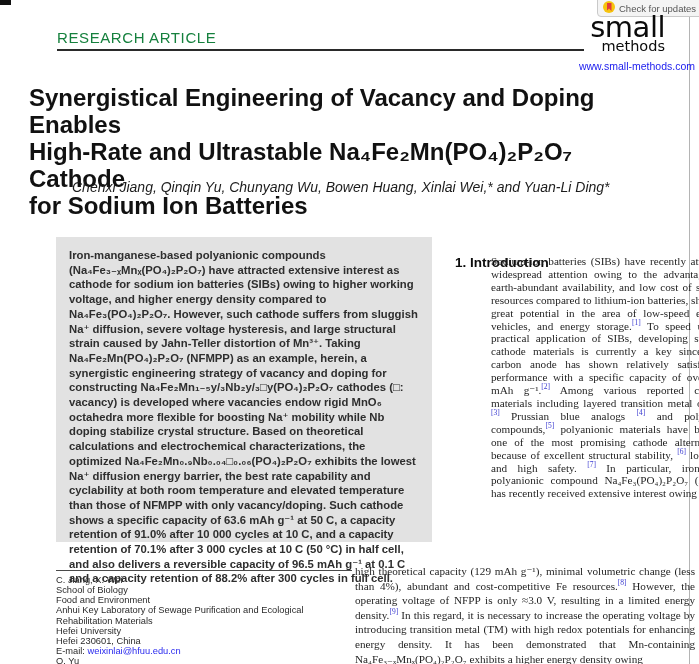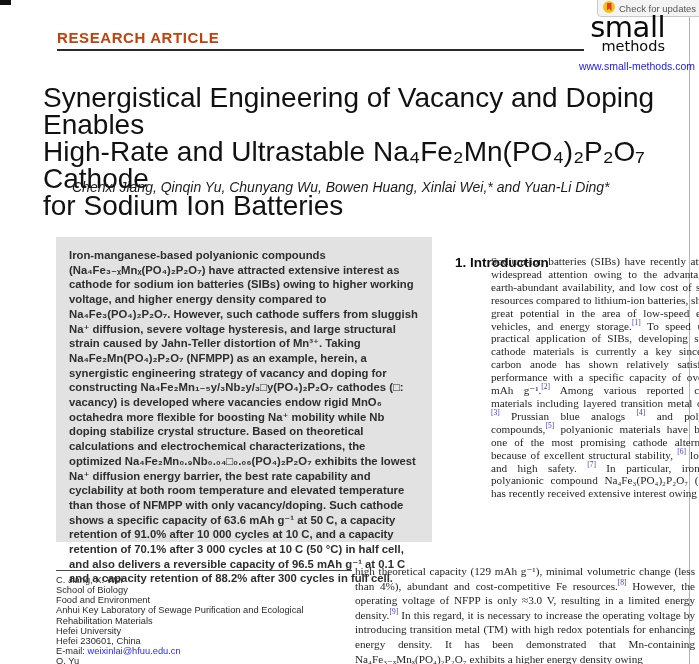--- a/index.html
+++ b/index.html
@@ -16,33 +16,33 @@
   .badge{position:absolute;left:597px;top:-5px;width:120px;height:22px;
          background:#f4f4f4;border:1px solid #c9c9c9;border-radius:4px;
          display:flex;align-items:flex-end;gap:4px;padding:0 6px 2px 5px;box-sizing:border-box;}
   .badge-icon{width:12px;height:12px;border-radius:50%;background:#f6c40e;
               display:flex;align-items:center;justify-content:center;flex:0 0 auto;margin-bottom:1px;}
   .badge-ribbon{width:5px;height:8px;background:#e23b3b;
                 clip-path:polygon(0 0,100% 0,100% 100%,50% 68%,0 100%);}
   .badge-label{font-size:9.5px;color:#555;white-space:nowrap;}
 
   
-  .kicker{position:absolute;left:57px;top:29px;font-size:15px;font-weight:bold;
-          letter-spacing:0.6px;color:#c2410c;}
+  .kicker{position:absolute;left:57px;top:29px;font-size:15px;font-weight:normal;
+          letter-spacing:0.6px;color:#15803d;}
   .kicker-rule{position:absolute;left:57px;top:49px;width:527px;height:2px;background:#2a2a2a;}
   .logo{position:absolute;left:555px;top:14px;width:110px;text-align:right;color:#0a0a0a;
         font-family:"DejaVu Sans",sans-serif;}
   .logo-top{font-size:29px;line-height:26px;font-weight:500;letter-spacing:-0.5px;}
   .logo-bottom{font-size:14.5px;line-height:13px;font-weight:500;}
   .site-url{position:absolute;left:505px;top:60px;width:190px;text-align:right;
             font-size:10.5px;font-weight:normal;color:#1a1aee;}
 
   
-  .title{position:absolute;left:43px;top:84px;width:640px;color:#111;
-         font-size:28px;line-height:27px;font-weight:normal;}
+  .title{position:absolute;left:29px;top:84px;width:640px;color:#111;
+         font-size:24px;line-height:27px;font-weight:bold;}
   .authors{position:absolute;left:45px;top:179px;width:640px;font-style:italic;
            font-size:14px;color:#1c1c1c;margin-left:27px;}
 
   
   .abstract-box{position:absolute;left:56px;top:237px;width:376px;height:305px;
                 background:#e2e2e2;box-sizing:border-box;padding:11px 13px;}
   .abstract-text{font-size:11.3px;font-weight:bold;line-height:14.7px;color:#2e2e2e;
                  text-align:left;}
 
   

